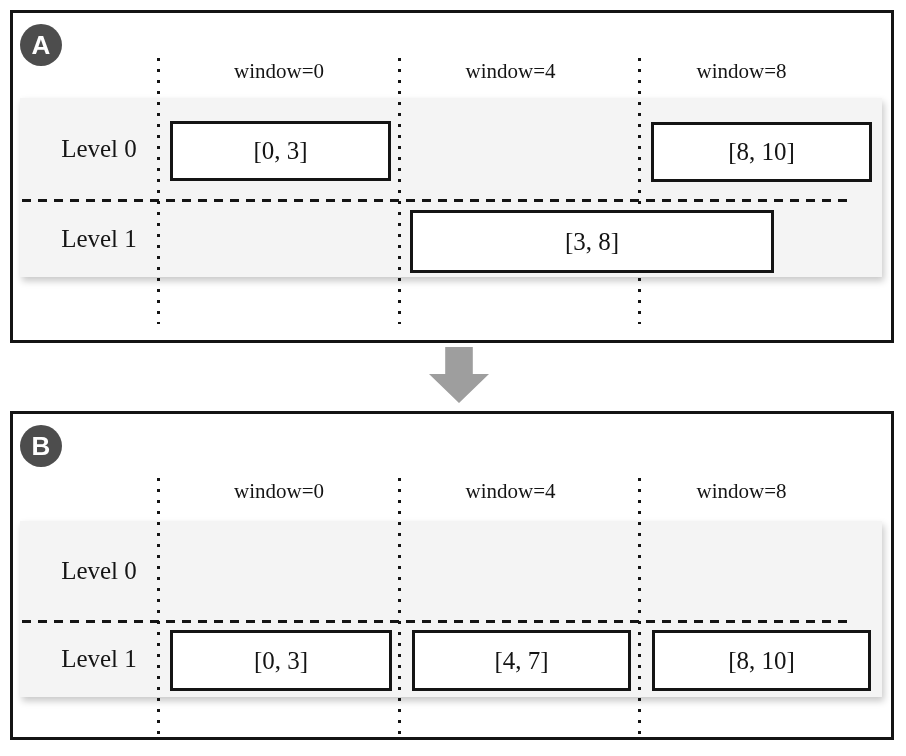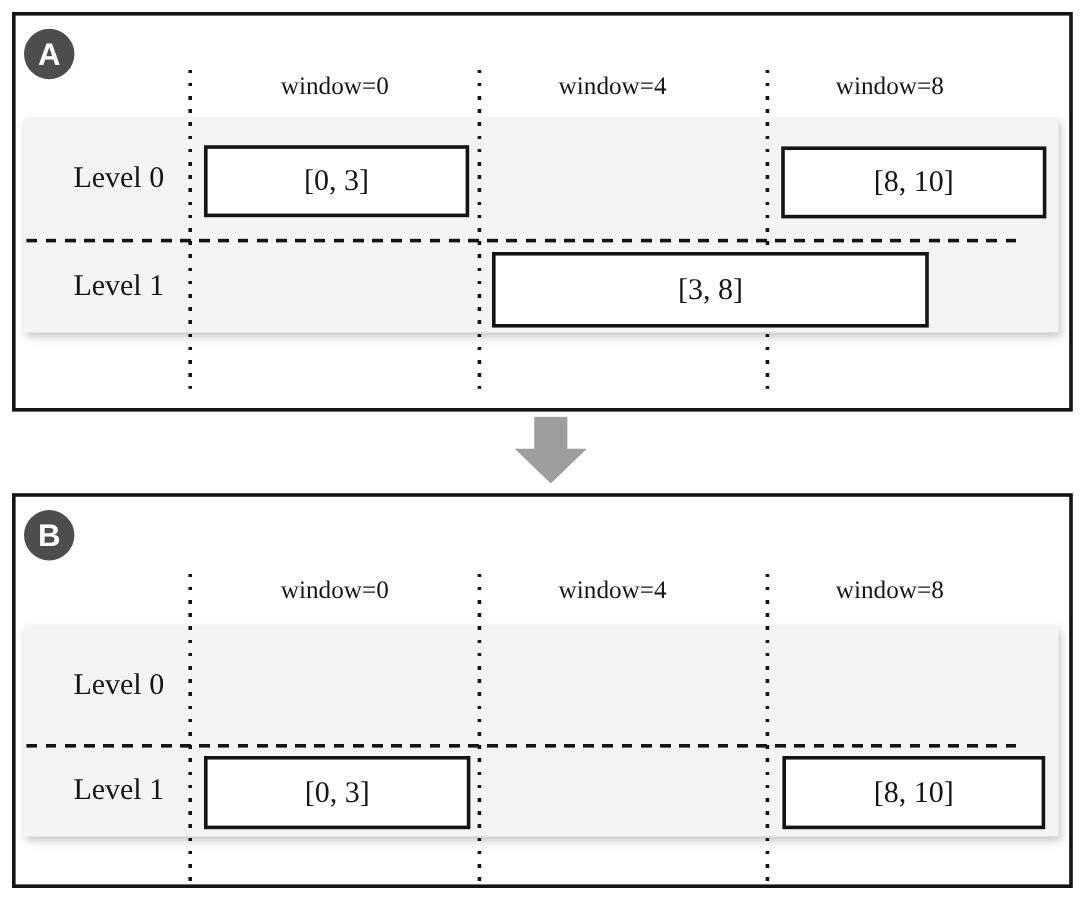--- a/index.html
+++ b/index.html
@@ -134,16 +134,17 @@
     <div class="collabel c1">window=0</div>
     <div class="collabel c2">window=4</div>
     <div class="collabel c3">window=8</div>
 
     <div class="hdash"></div>
 
     <div class="rowlabel r1">Level 0</div>
     <div class="rowlabel r2">Level 1</div>
 
     <div class="rbox b1">[0, 3]</div>
+    <div class="rbox b2">[4, 7]</div>
     <div class="rbox b3">[8, 10]</div>
   </section>
 
 </div>
 
 </body></html>

